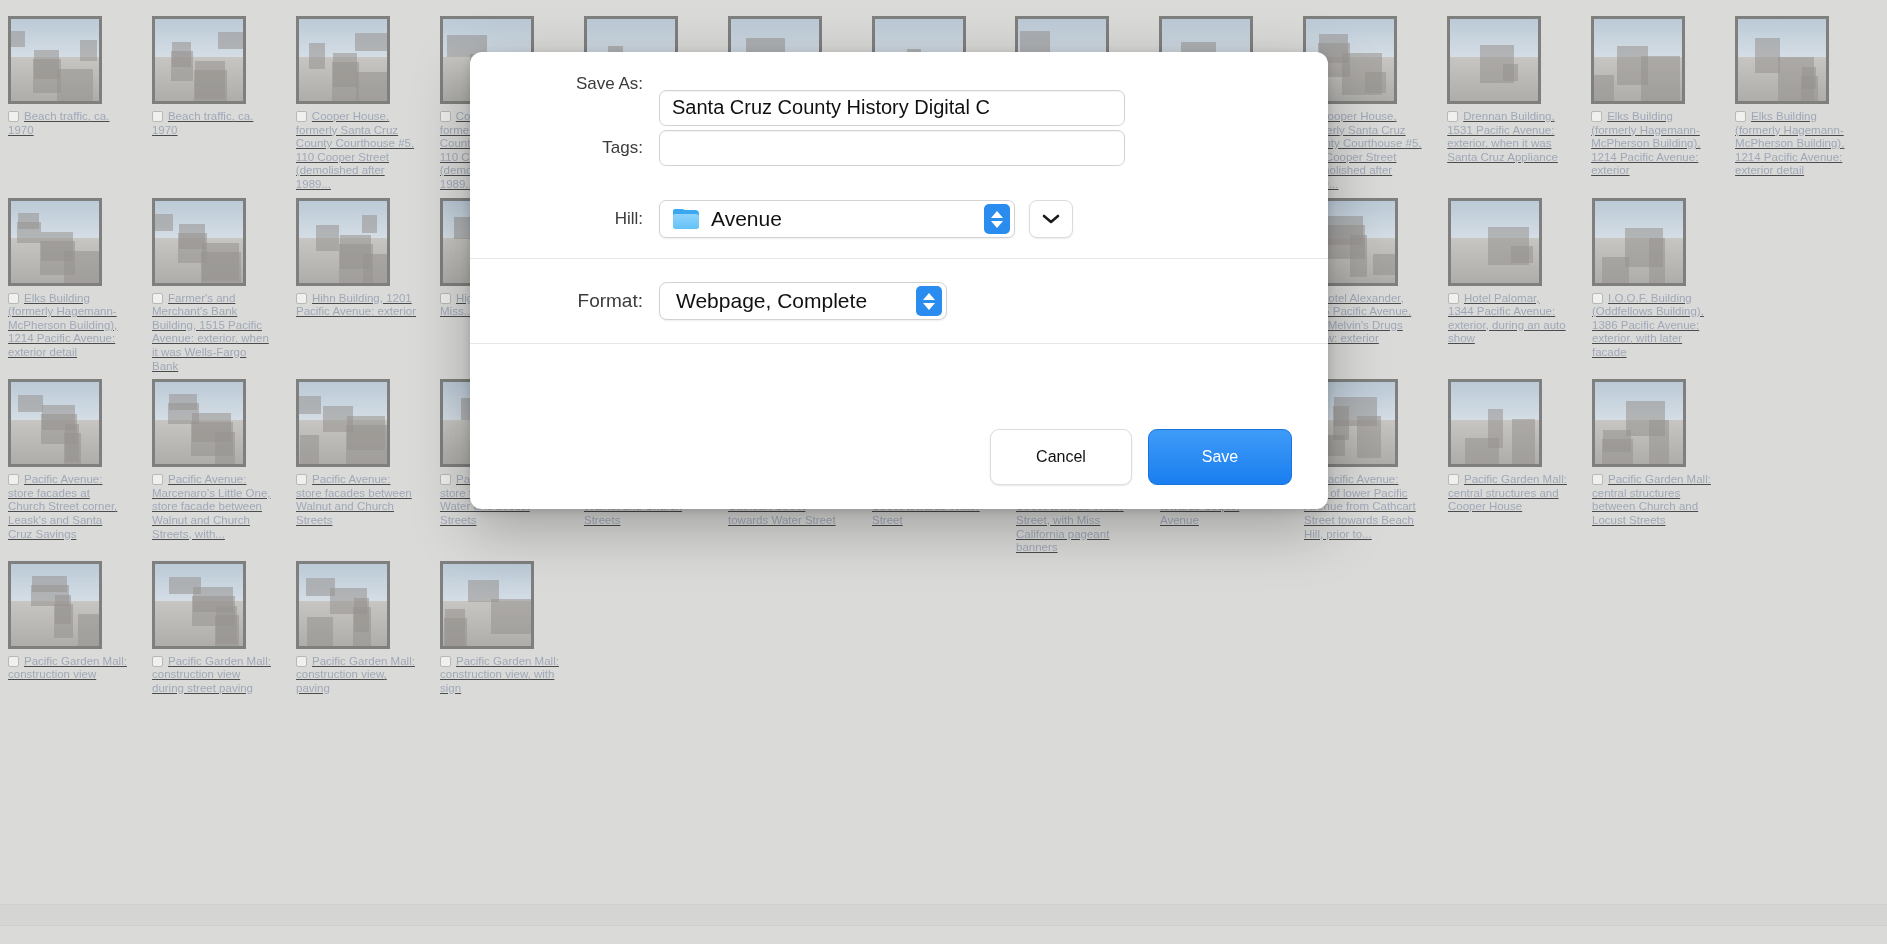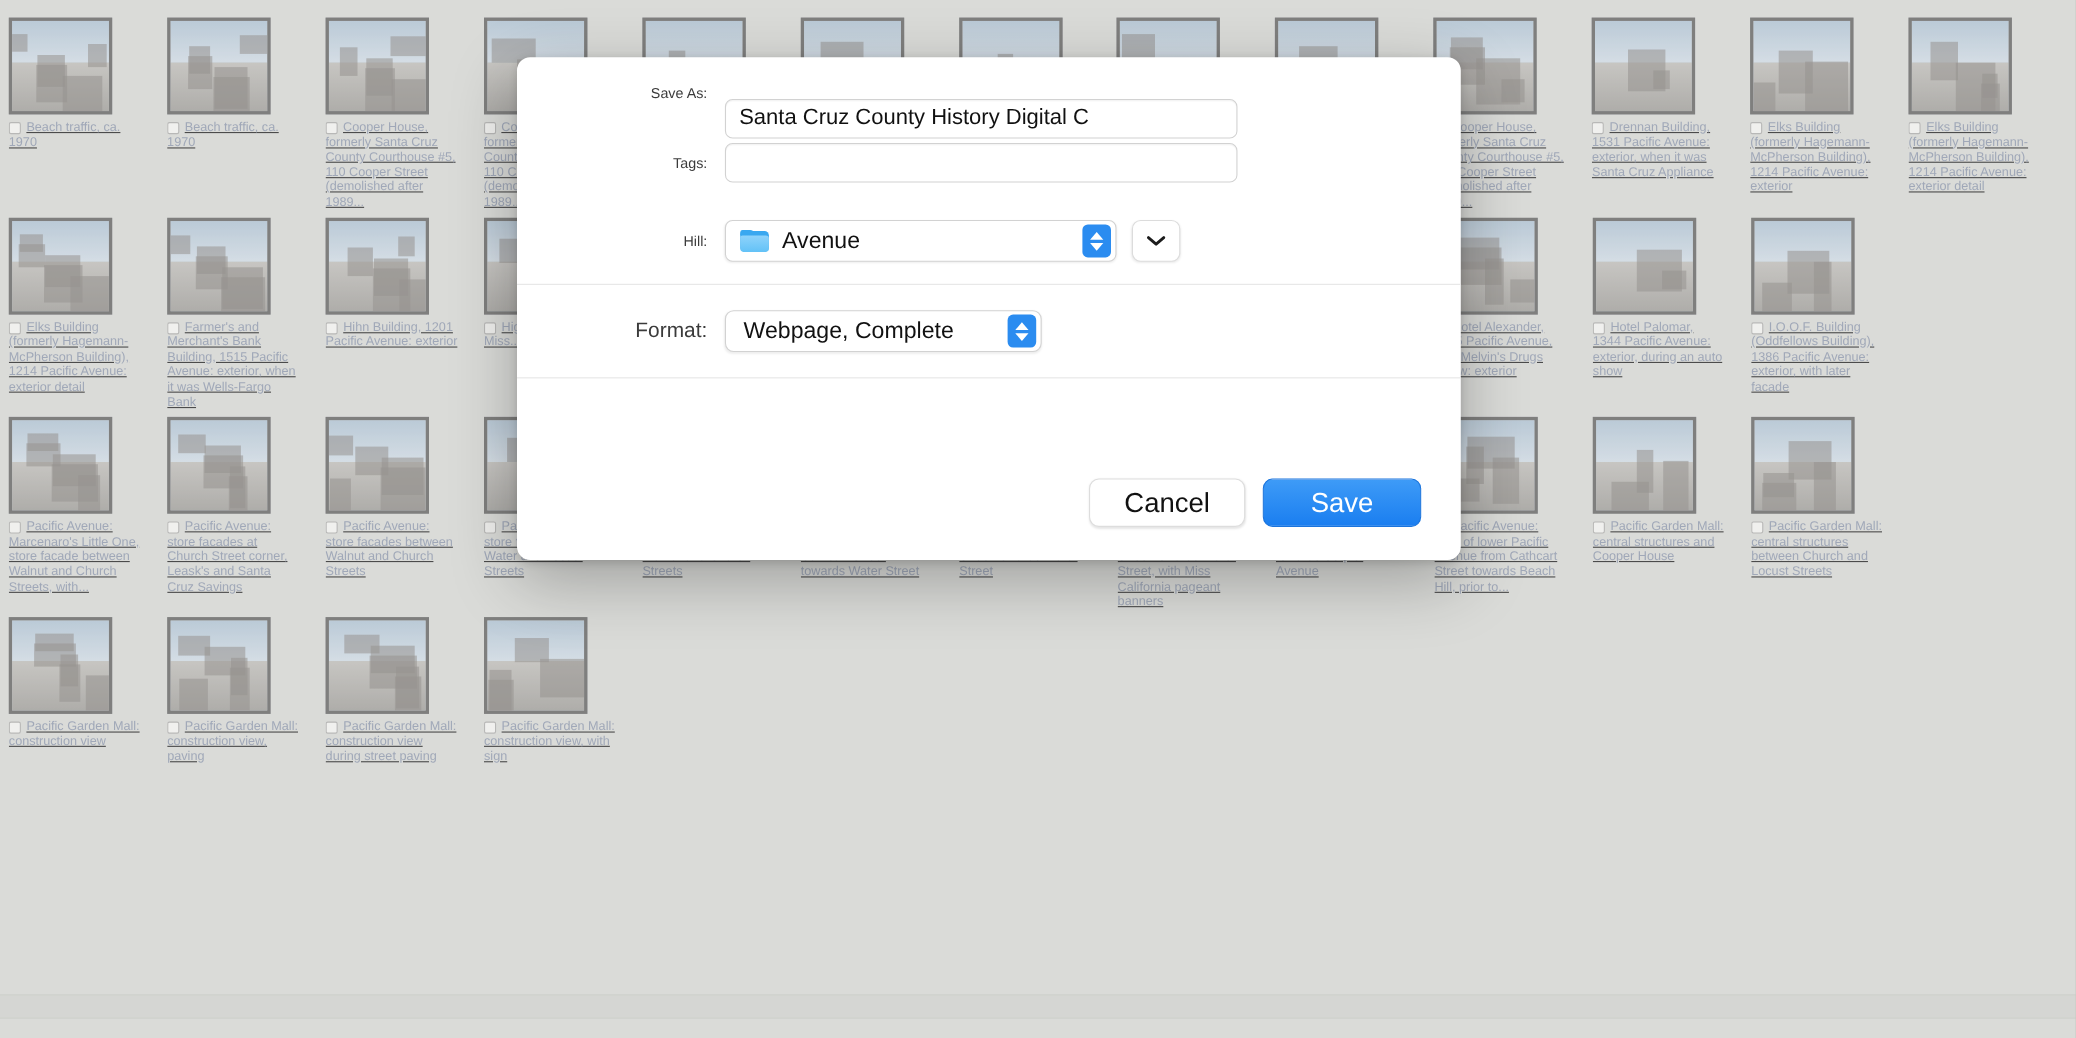--- a/index.html
+++ b/index.html
@@ -64,21 +64,21 @@
     border-radius: 12px;
     box-shadow: 0 18px 60px rgba(0,0,0,.28), 0 2px 8px rgba(0,0,0,.14);
     overflow: hidden;
   }
   .dlg-section { padding: 0 36px; }
   .field-row { display: flex; align-items: center; height: 64px; }
   .field-label {
     width: 153px;
     text-align: right;
     padding-right: 16px;
-    font-size: 13px;
+    font-size: 17px;
     color: #3b3b3b;
   }
   .text-field {
     height: 36px;
     border: 1px solid #d2d2d2;
     border-radius: 7px;
     background: #fff;
     box-shadow: 0 1px 1px rgba(0,0,0,.05) inset;
     display: flex; align-items: center;
     padding: 0 12px;
@@ -143,22 +143,22 @@
     padding-right: 40px;
   }
   #format-value { font-size: 21px; color: #111; }
   #button-bar {
     position: absolute; left: 0; right: 0; bottom: 0;
     height: 104px;
     display: flex; align-items: center; justify-content: flex-end;
     padding-right: 36px; gap: 16px;
   }
   .dlg-button {
-    height: 44px; border-radius: 9px;
-    font-size: 25px;
+    height: 56px; border-radius: 9px;
+    font-size: 16px;
     display:flex; align-items:center; justify-content:center;
     padding: 0 30px;
     cursor: default;
   }
   #cancel-button { background:#fff; color:#111; border:1px solid #dddddd; box-shadow:0 1px 2px rgba(0,0,0,.10); min-width:142px; }
   #save-button { background: linear-gradient(#3e9bf7,#1a7ef0); color:#fff; border:1px solid #1a74dd; min-width:144px; }
 </style>
 </head>
 <body>
 
@@ -479,48 +479,48 @@
           </div>
           <div class="label"><span class="cb"></span>I.O.O.F. Building (Oddfellows Building), 1386 Pacific Avenue: exterior, with later facade</div>
         </div>
       </div>
     <div class="grid-row" id="row-2">
         <div class="cell">
           <div class="thumb-wrap">
             <div class="thumb">
               <span class="sky"></span>
               <span class="ground"></span>
+              <span class="blk" style="left: 31px; top: 23px; width: 33px; height: 25px;"></span>
+              <span class="blk" style="left: 54px; top: 42px; width: 14px; height: 38px;"></span>
+              <span class="blk" style="left: 7px; top: 13px; width: 25px; height: 17px;"></span>
+              <span class="blk" style="left: 30px; top: 32px; width: 36px; height: 30px;"></span>
+              <span class="blk" style="left: 53px; top: 51px; width: 17px; height: 43px;"></span>
+            </div>
+          </div>
+          <div class="label"><span class="cb"></span>Pacific Avenue: store facades at Church Street corner, Leask's and Santa Cruz Savings</div>
+        </div>
+        <div class="cell">
+          <div class="thumb-wrap">
+            <div class="thumb">
+              <span class="sky"></span>
+              <span class="ground"></span>
               <span class="blk" style="left: 14px; top: 12px; width: 28px; height: 16px;"></span>
               <span class="blk" style="left: 37px; top: 31px; width: 39px; height: 29px;"></span>
               <span class="blk" style="left: 60px; top: 50px; width: 20px; height: 42px;"></span>
               <span class="blk" style="left: 13px; top: 21px; width: 31px; height: 21px;"></span>
               <span class="blk" style="left: 36px; top: 40px; width: 42px; height: 34px;"></span>
             </div>
           </div>
           <div class="label"><span class="cb"></span>Pacific Avenue: Marcenaro's Little One, store facade between Walnut and Church Streets, with...</div>
         </div>
         <div class="cell">
           <div class="thumb-wrap">
             <div class="thumb">
               <span class="sky"></span>
               <span class="ground"></span>
-              <span class="blk" style="left: 31px; top: 23px; width: 33px; height: 25px;"></span>
-              <span class="blk" style="left: 54px; top: 42px; width: 14px; height: 38px;"></span>
-              <span class="blk" style="left: 7px; top: 13px; width: 25px; height: 17px;"></span>
-              <span class="blk" style="left: 30px; top: 32px; width: 36px; height: 30px;"></span>
-              <span class="blk" style="left: 53px; top: 51px; width: 17px; height: 43px;"></span>
-            </div>
-          </div>
-          <div class="label"><span class="cb"></span>Pacific Avenue: store facades at Church Street corner, Leask's and Santa Cruz Savings</div>
-        </div>
-        <div class="cell">
-          <div class="thumb-wrap">
-            <div class="thumb">
-              <span class="sky"></span>
-              <span class="ground"></span>
               <span class="blk" style="left: 48px; top: 34px; width: 38px; height: 34px;"></span>
               <span class="blk" style="left: 1px; top: 53px; width: 19px; height: 47px;"></span>
               <span class="blk" style="left: 24px; top: 24px; width: 30px; height: 26px;"></span>
               <span class="blk" style="left: 47px; top: 43px; width: 41px; height: 39px;"></span>
               <span class="blk" style="left: 0px; top: 14px; width: 22px; height: 18px;"></span>
             </div>
           </div>
           <div class="label"><span class="cb"></span>Pacific Avenue: store facades between Walnut and Church Streets</div>
         </div>
         <div class="cell">
@@ -646,42 +646,42 @@
               <span class="blk" style="left: 43px; top: 40px; width: 19px; height: 34px;"></span>
             </div>
           </div>
           <div class="label"><span class="cb"></span>Pacific Garden Mall: construction view</div>
         </div>
         <div class="cell">
           <div class="thumb-wrap">
             <div class="thumb">
               <span class="sky"></span>
               <span class="ground"></span>
+              <span class="blk" style="left: 38px; top: 23px; width: 40px; height: 25px;"></span>
+              <span class="blk" style="left: 61px; top: 42px; width: 21px; height: 38px;"></span>
+              <span class="blk" style="left: 14px; top: 13px; width: 32px; height: 17px;"></span>
+              <span class="blk" style="left: 37px; top: 32px; width: 43px; height: 30px;"></span>
+              <span class="blk" style="left: 60px; top: 51px; width: 24px; height: 43px;"></span>
+            </div>
+          </div>
+          <div class="label"><span class="cb"></span>Pacific Garden Mall: construction view during street paving</div>
+        </div>
+        <div class="cell">
+          <div class="thumb-wrap">
+            <div class="thumb">
+              <span class="sky"></span>
+              <span class="ground"></span>
               <span class="blk" style="left: 55px; top: 34px; width: 15px; height: 34px;"></span>
               <span class="blk" style="left: 8px; top: 53px; width: 26px; height: 47px;"></span>
               <span class="blk" style="left: 31px; top: 24px; width: 37px; height: 26px;"></span>
               <span class="blk" style="left: 54px; top: 43px; width: 18px; height: 39px;"></span>
               <span class="blk" style="left: 7px; top: 14px; width: 29px; height: 18px;"></span>
             </div>
           </div>
           <div class="label"><span class="cb"></span>Pacific Garden Mall: construction view, paving</div>
-        </div>
-        <div class="cell">
-          <div class="thumb-wrap">
-            <div class="thumb">
-              <span class="sky"></span>
-              <span class="ground"></span>
-              <span class="blk" style="left: 38px; top: 23px; width: 40px; height: 25px;"></span>
-              <span class="blk" style="left: 61px; top: 42px; width: 21px; height: 38px;"></span>
-              <span class="blk" style="left: 14px; top: 13px; width: 32px; height: 17px;"></span>
-              <span class="blk" style="left: 37px; top: 32px; width: 43px; height: 30px;"></span>
-              <span class="blk" style="left: 60px; top: 51px; width: 24px; height: 43px;"></span>
-            </div>
-          </div>
-          <div class="label"><span class="cb"></span>Pacific Garden Mall: construction view during street paving</div>
         </div>
         <div class="cell">
           <div class="thumb-wrap">
             <div class="thumb">
               <span class="sky"></span>
               <span class="ground"></span>
               <span class="blk" style="left: 2px; top: 45px; width: 20px; height: 43px;"></span>
               <span class="blk" style="left: 25px; top: 16px; width: 31px; height: 22px;"></span>
               <span class="blk" style="left: 48px; top: 35px; width: 42px; height: 35px;"></span>
               <span class="blk" style="left: 1px; top: 54px; width: 23px; height: 48px;"></span>

